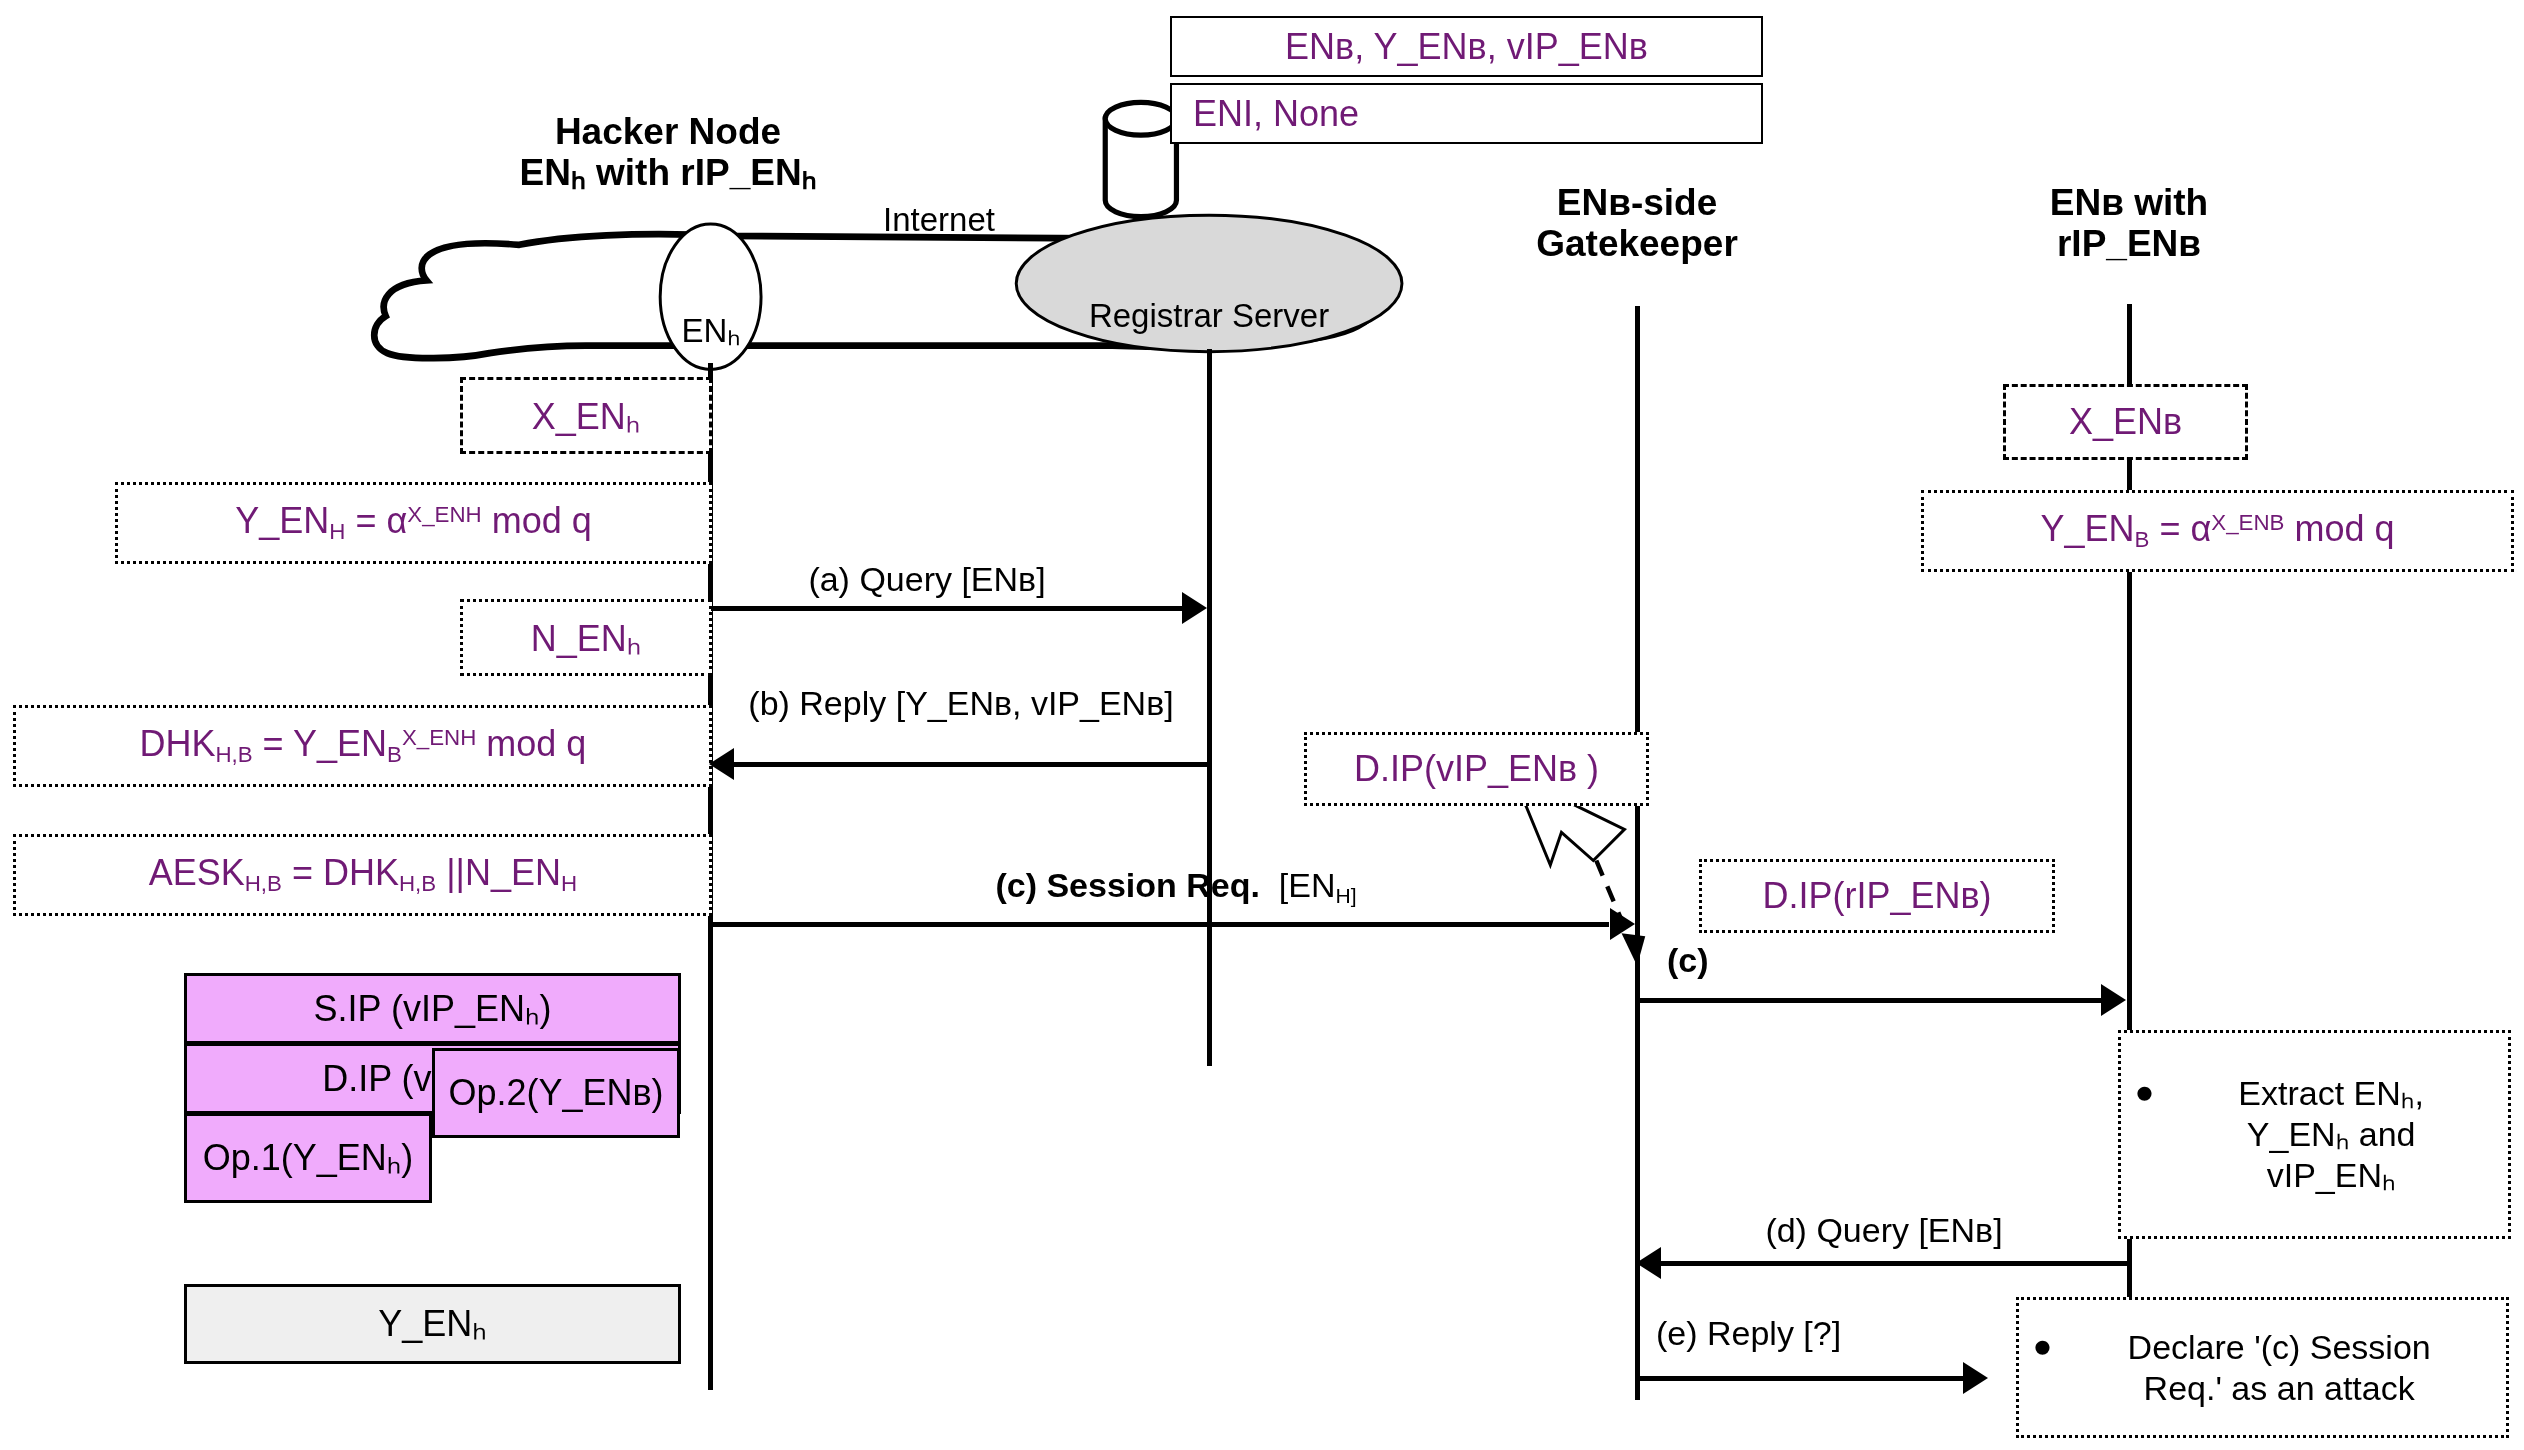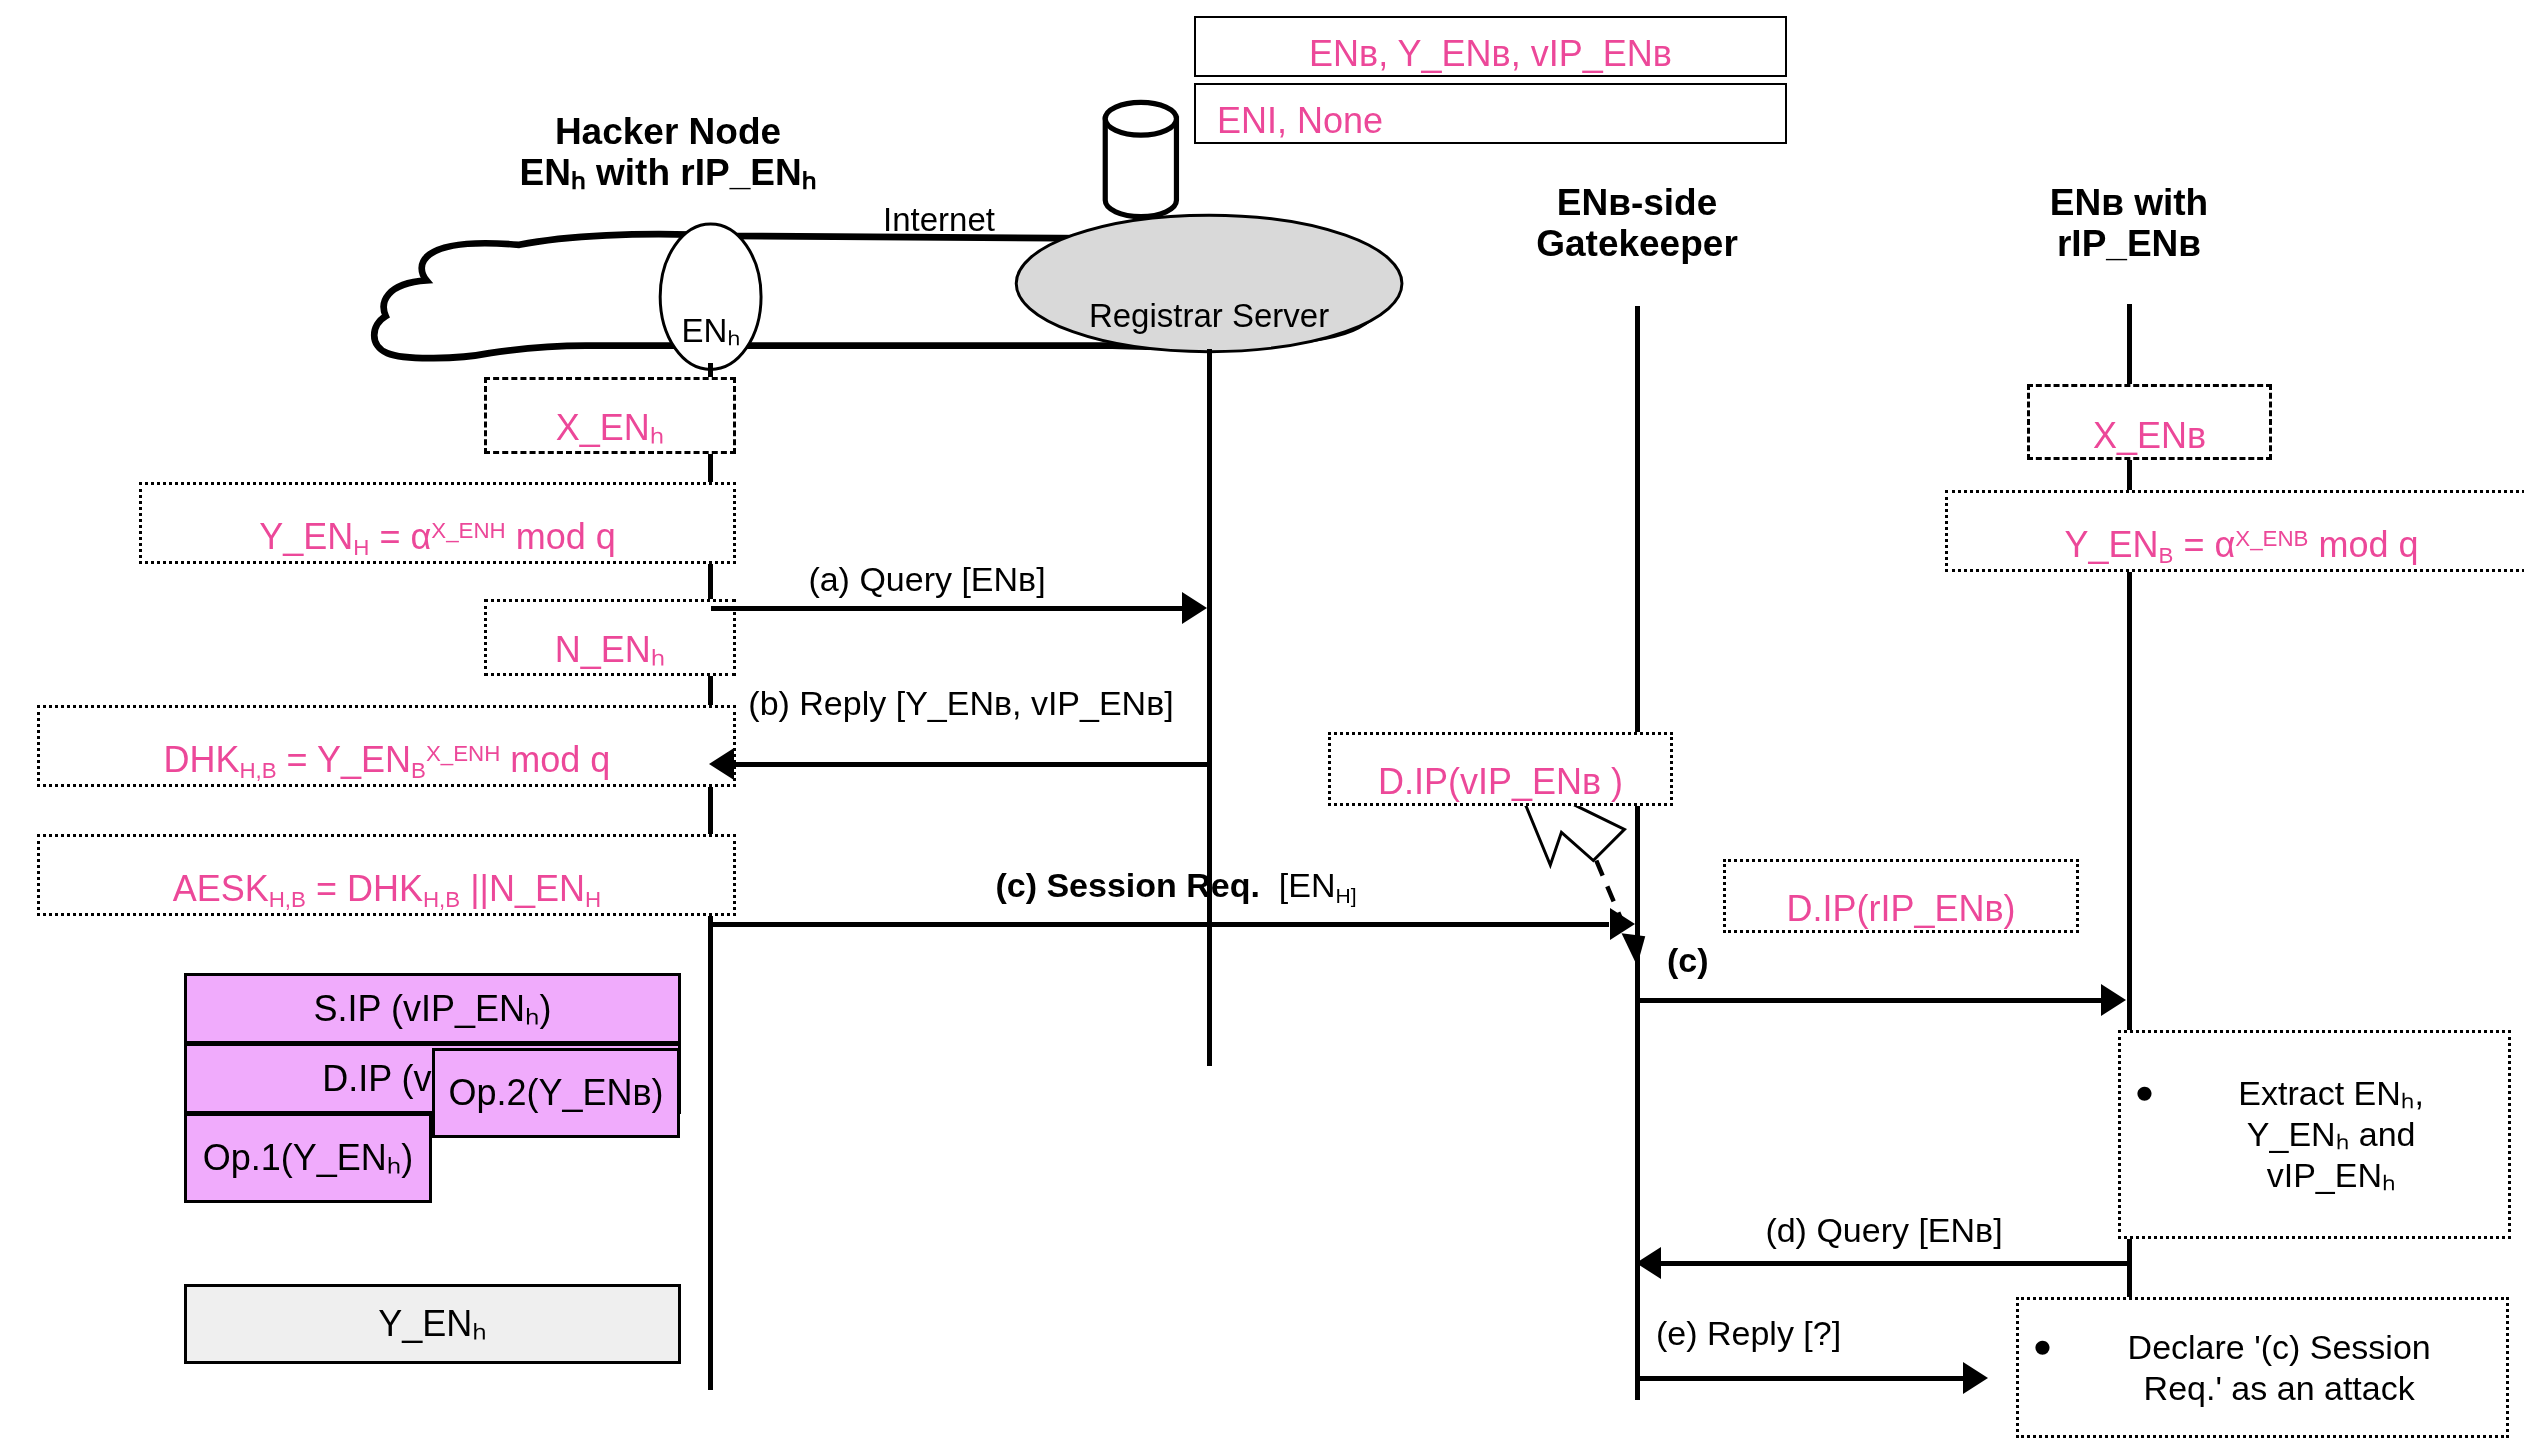--- a/index.html
+++ b/index.html
@@ -11,21 +11,21 @@
 
   .hdr{font-size:37px;font-weight:bold;}
   .node-txt{font-size:33px;margin-top:35px;}
   .msg{font-size:34px;}
   .msg b{font-weight:bold;}
   .formula{font-size:36px;}
   .small-sub{font-size:0.62em;vertical-align:-0.28em;}
   .sup{font-size:0.62em;vertical-align:0.50em;}
 
   
-  .box{position:absolute;box-sizing:border-box;display:flex;align-items:flex-end;justify-content:center;text-align:center;color:#ec4899;margin-left:24px;}
+  .box{position:absolute;box-sizing:border-box;display:flex;align-items:center;justify-content:center;text-align:center;color:#701a75;}
   .solid{border:2.2px solid #000;background:#fff;}
   .solid-thick{border:3.7px solid #000;background:#fff;}
   .dotted{border:3px dotted #000;background:#fff;}
   .dashed{border:3px dashed #000;background:#fff;}
 
   
   .life{position:absolute;width:4.5px;background:#000;}
 
   
   .arrowline{position:absolute;height:4.5px;background:#000;}

